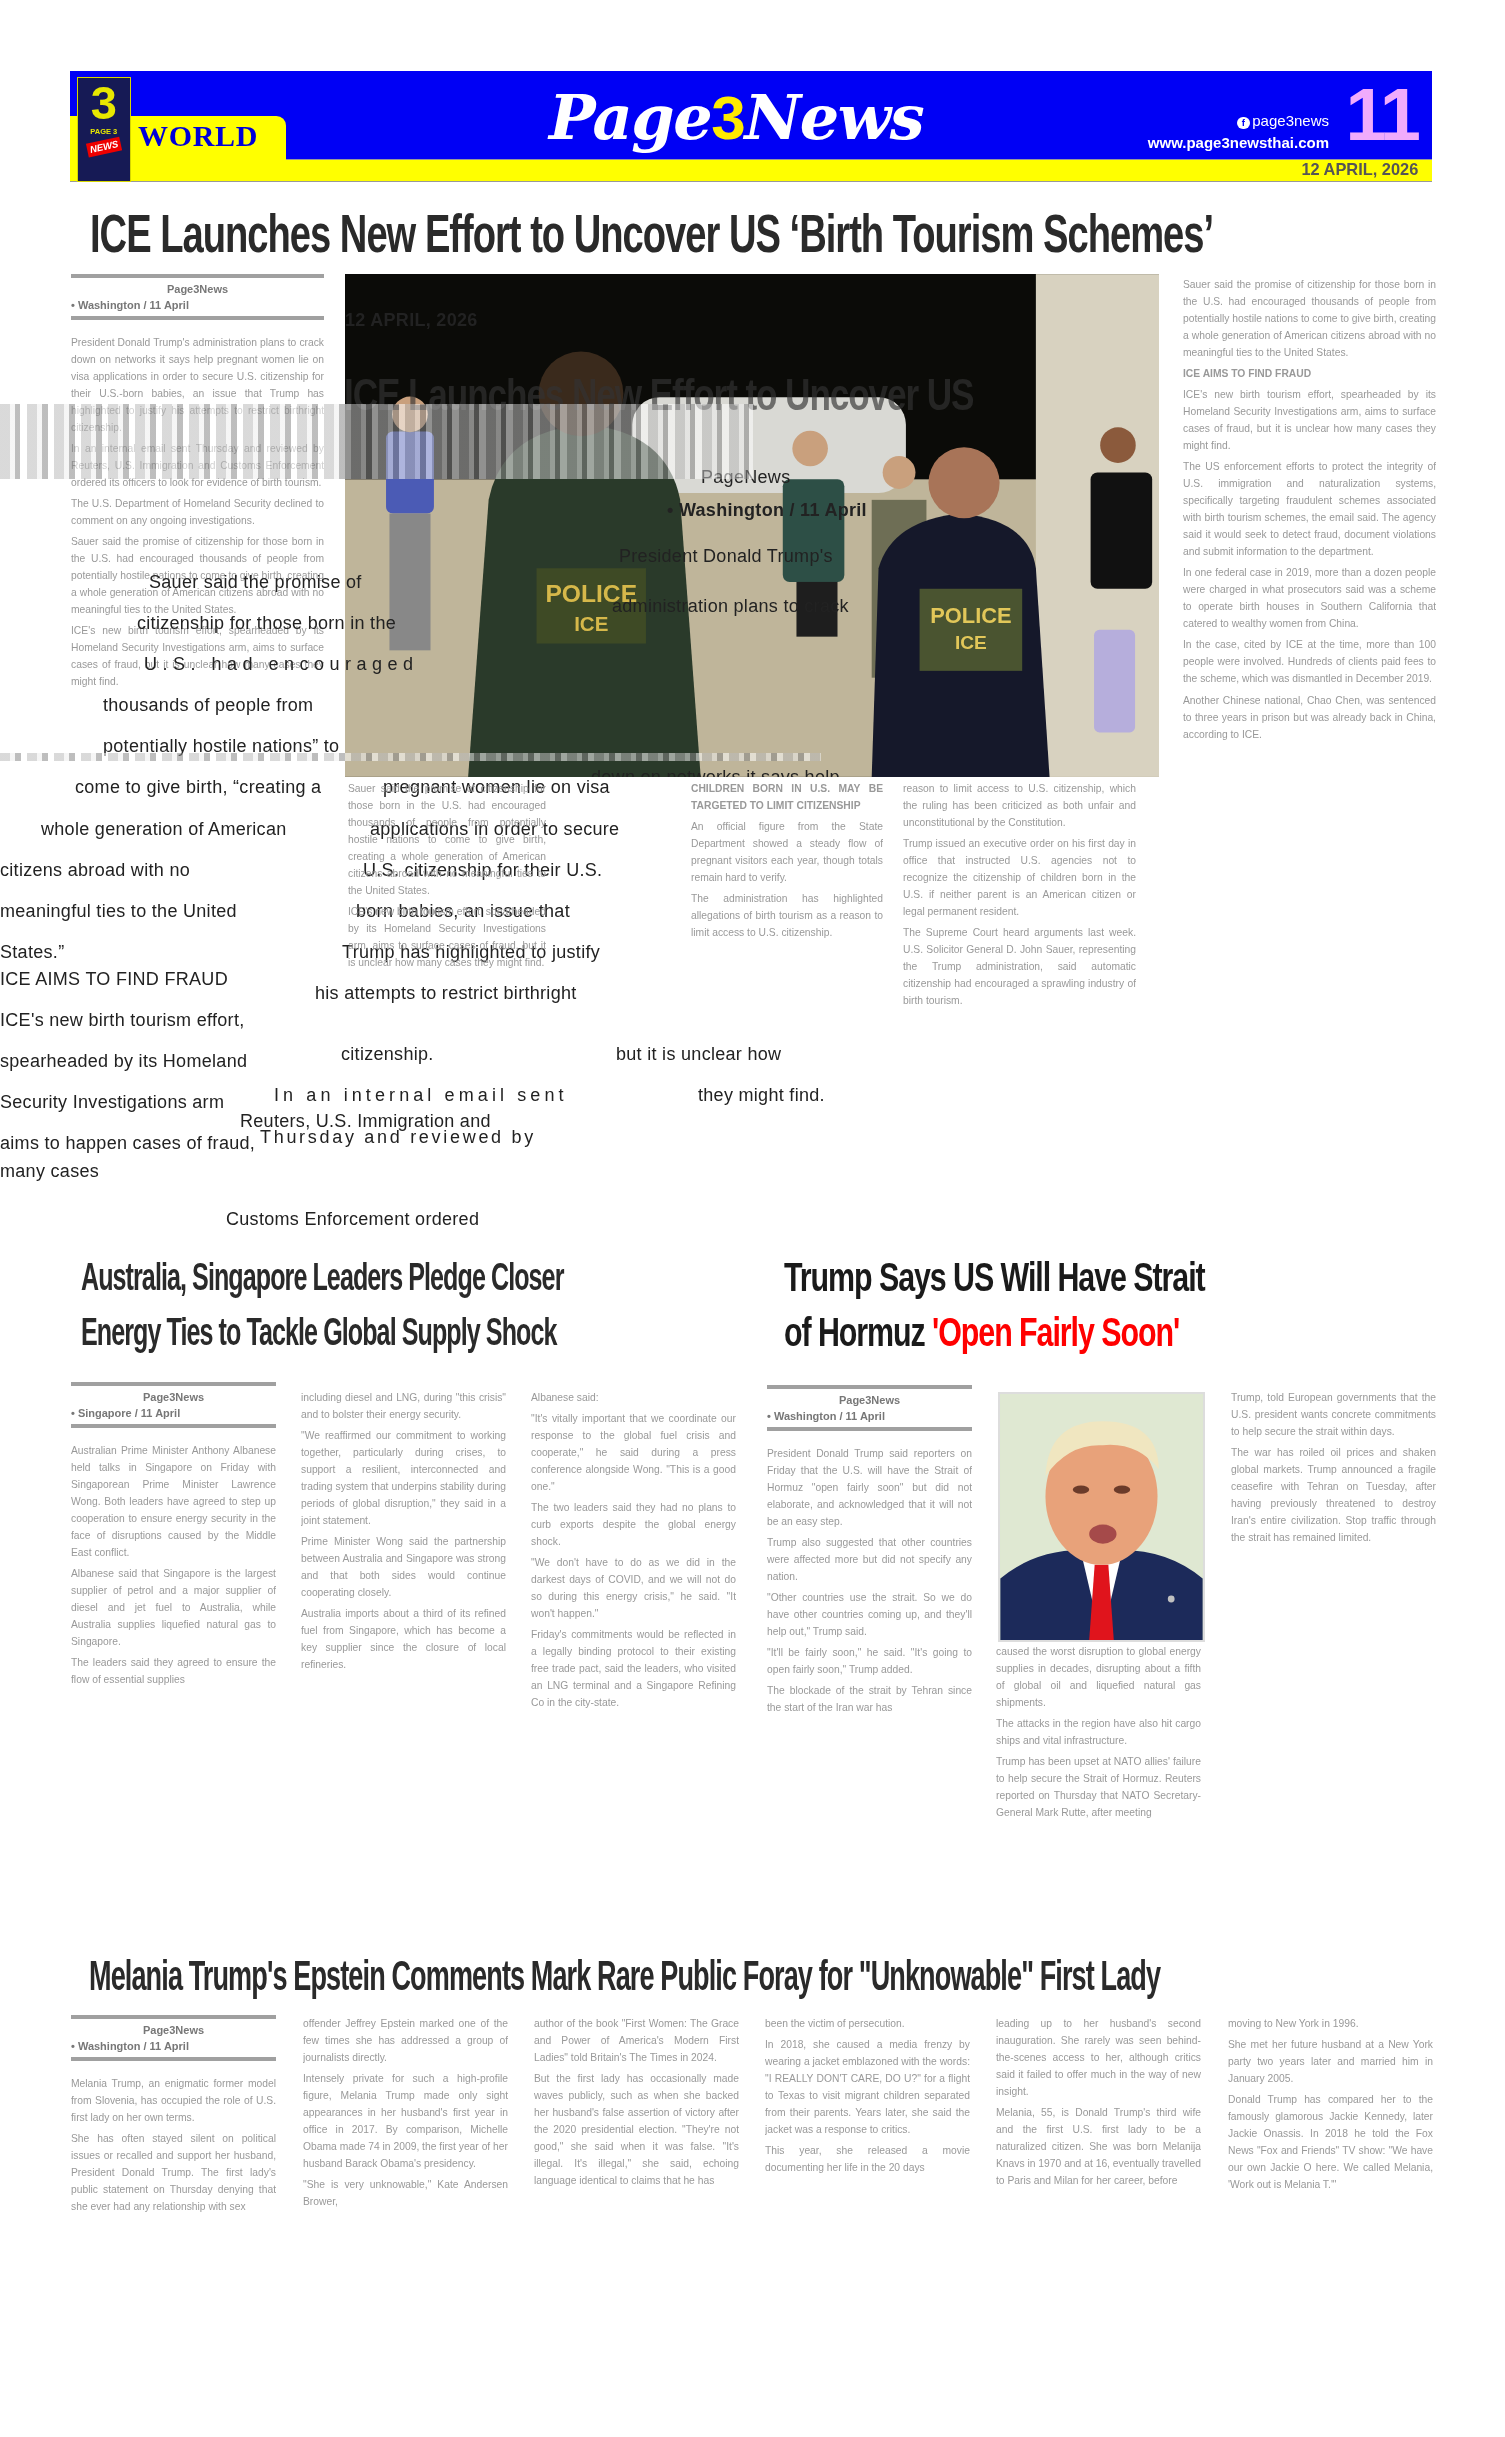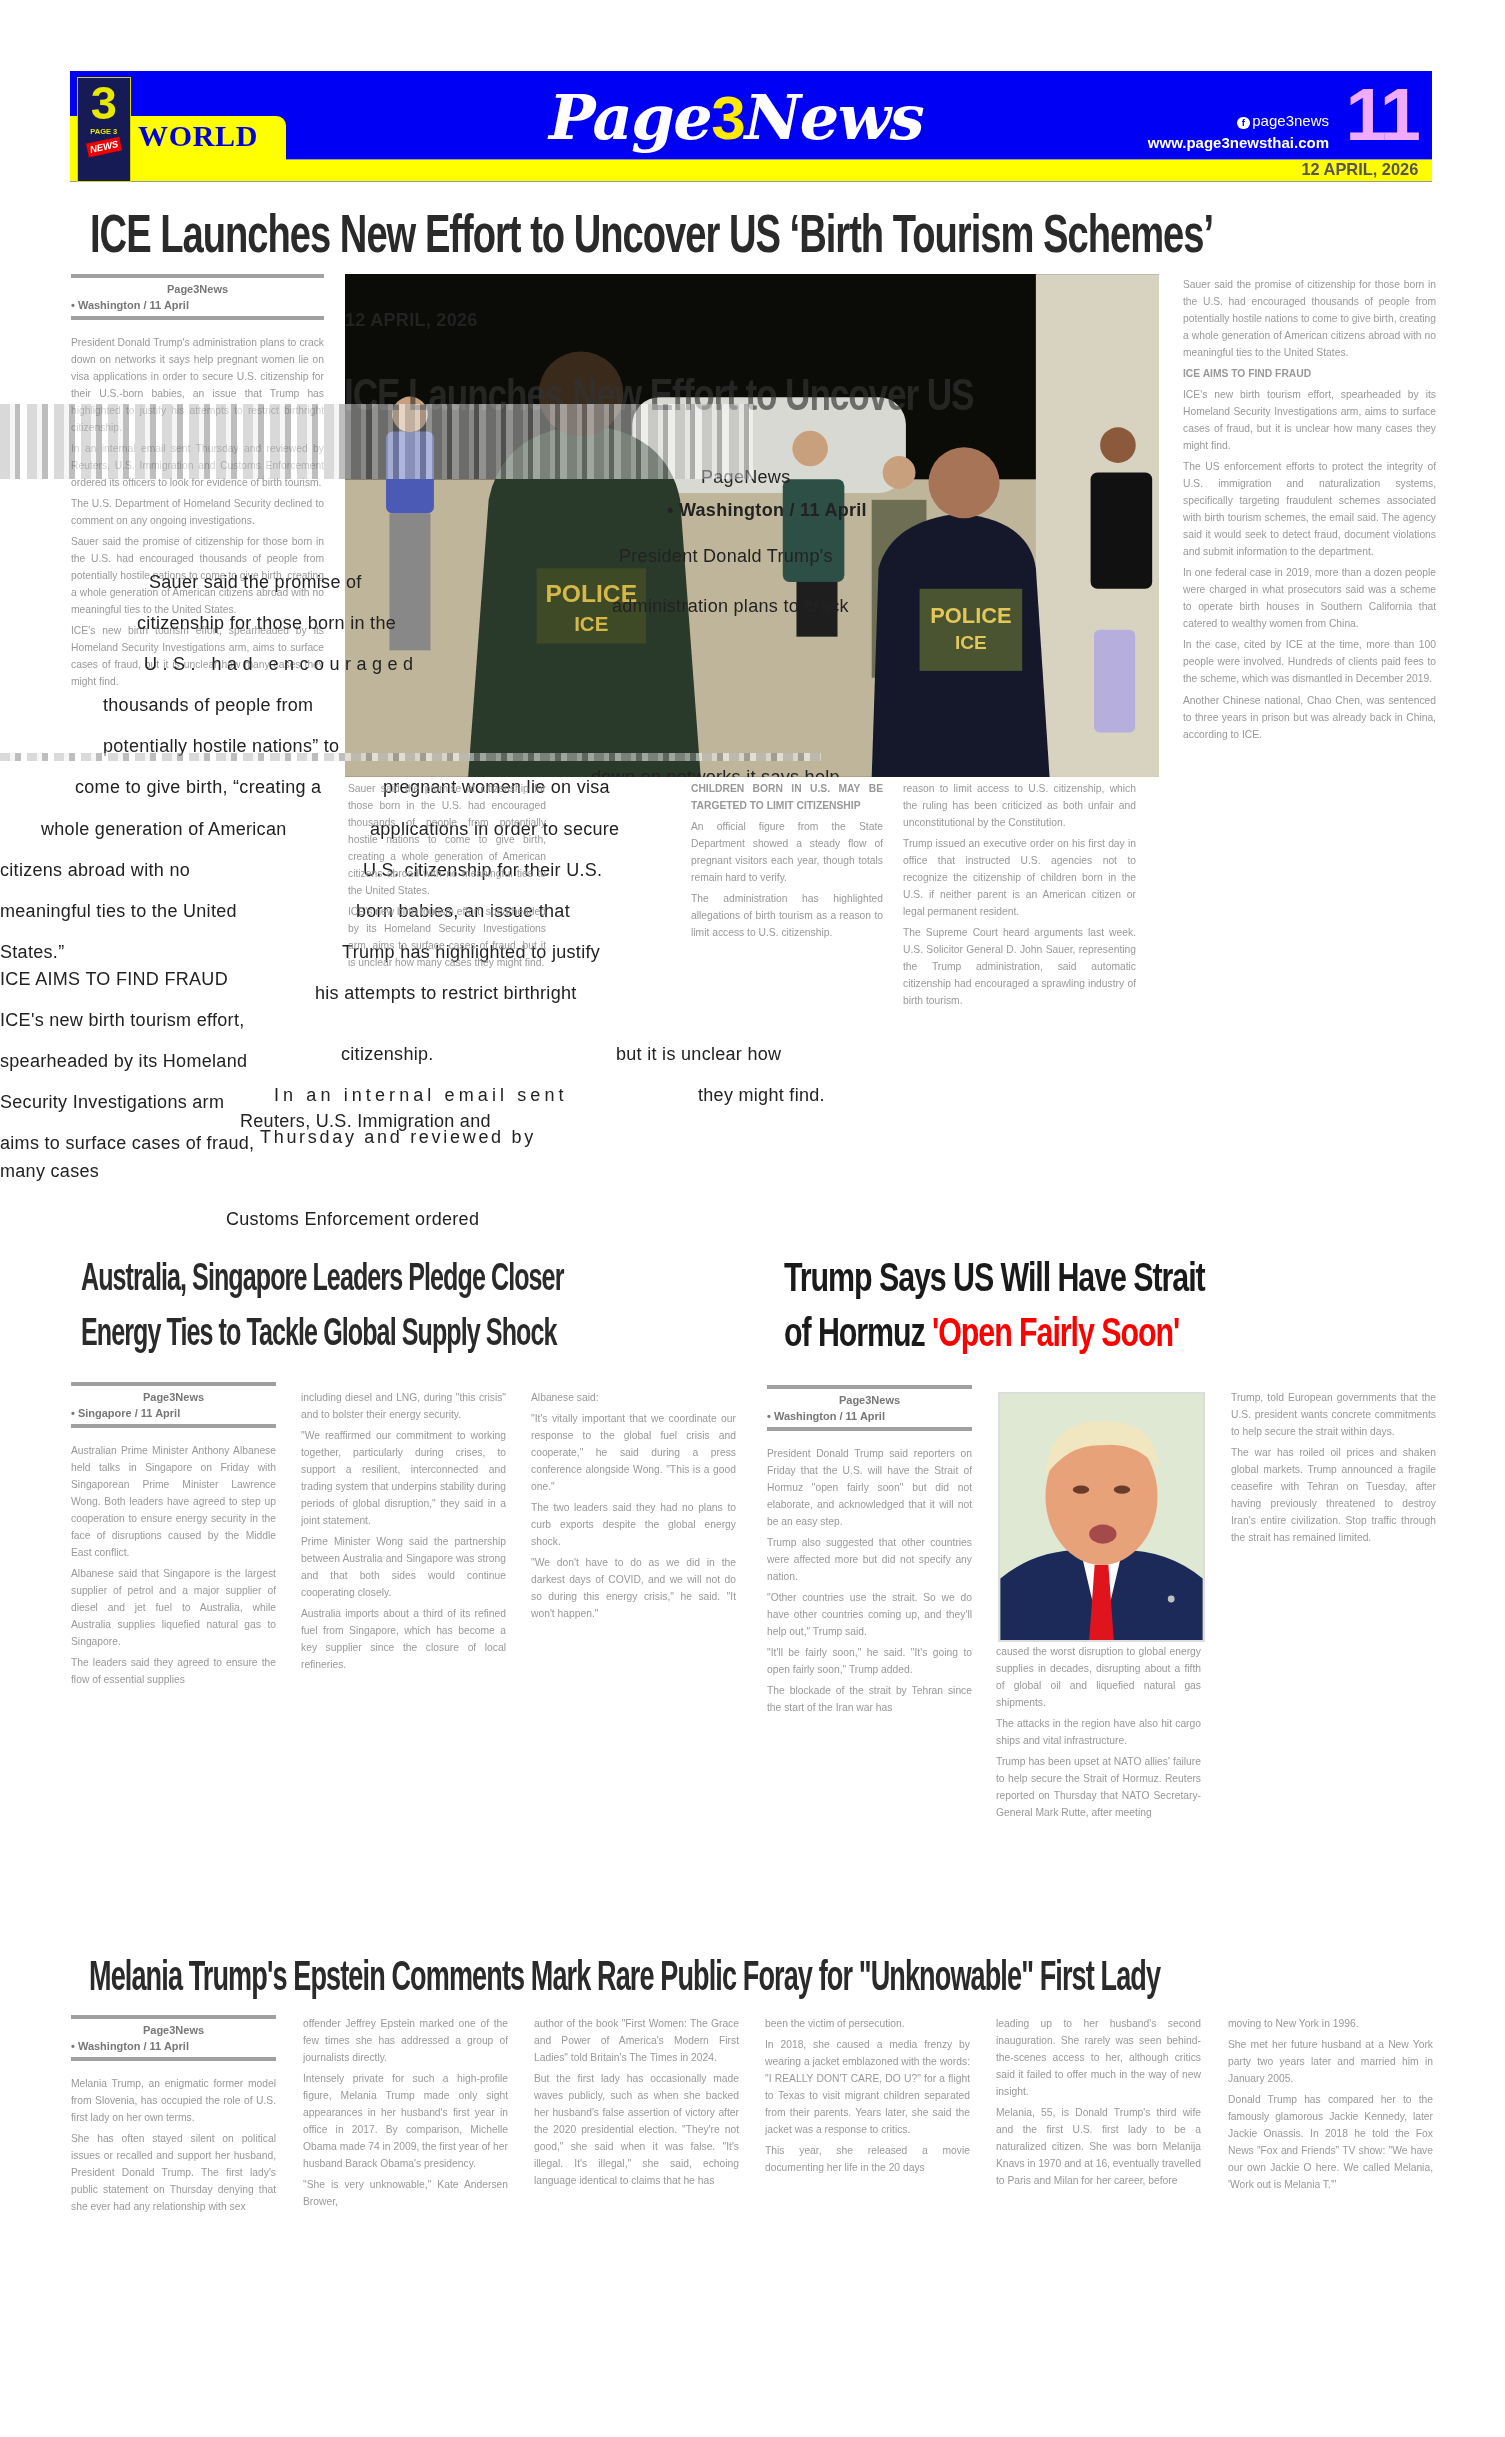--- a/index.html
+++ b/index.html
@@ -147,21 +147,21 @@
   <div class="overlay-text" style="left:103px; top:736px;">potentially hostile nations” to</div>
   <div class="overlay-text" style="left:75px; top:777px;">come to give birth, “creating a</div>
   <div class="overlay-text" style="left:41px; top:819px;">whole generation of American</div>
   <div class="overlay-text" style="left:0px; top:860px;">citizens abroad with no</div>
   <div class="overlay-text" style="left:0px; top:901px;">meaningful ties to the United</div>
   <div class="overlay-text" style="left:0px; top:942px;">States.”</div>
   <div class="overlay-text" style="left:0px; top:969px;">ICE AIMS TO FIND FRAUD</div>
   <div class="overlay-text" style="left:0px; top:1010px;">ICE's new birth tourism effort,</div>
   <div class="overlay-text" style="left:0px; top:1051px;">spearheaded by its Homeland</div>
   <div class="overlay-text" style="left:0px; top:1092px;">Security Investigations arm</div>
-  <div class="overlay-text" style="left:0px; top:1133px;">aims to surface cases of fraud,</div>
+  <div class="overlay-text" style="left:0px; top:1133px;">aims to happen cases of fraud,</div>
   <div class="overlay-text" style="left:0px; top:1161px;">many cases</div>
 
   <div class="overlay-text" style="left:383px; top:777px;">pregnant women lie on visa</div>
   <div class="overlay-text" style="left:370px; top:819px;">applications in order to secure</div>
   <div class="overlay-text" style="left:363px; top:860px;">U.S. citizenship for their U.S.</div>
   <div class="overlay-text" style="left:356px; top:901px;">born babies, an issue that</div>
   <div class="overlay-text" style="left:342px; top:942px;">Trump has highlighted to justify</div>
   <div class="overlay-text" style="left:315px; top:983px;">his attempts to restrict birthright</div>
   <div class="overlay-text" style="left:301px; top:1044px;margin-left:40px;">citizenship.</div>
   <div class="overlay-text" style="left:274px; top:1085px; letter-spacing:4.1px;">In an internal email sent</div>
@@ -215,20 +215,21 @@
     <p>including diesel and LNG, during "this crisis" and to bolster their energy security.</p>
     <p>"We reaffirmed our commitment to working together, particularly during crises, to support a resilient, interconnected and trading system that underpins stability during periods of global disruption," they said in a joint statement.</p>
     <p>Prime Minister Wong said the partnership between Australia and Singapore was strong and that both sides would continue cooperating closely.</p>
     <p>Australia imports about a third of its refined fuel from Singapore, which has become a key supplier since the closure of local refineries.</p>
   </div>
   <div class="col" style="left:531px; top:1389px; width:205px; height:520px;">
     <p>Albanese said:</p>
     <p>"It's vitally important that we coordinate our response to the global fuel crisis and cooperate," he said during a press conference alongside Wong. "This is a good one."</p>
     <p>The two leaders said they had no plans to curb exports despite the global energy shock.</p>
     <p>"We don't have to do as we did in the darkest days of COVID, and we will not do so during this energy crisis," he said. "It won't happen."</p>
+    <p>Friday's commitments would be reflected in a legally binding protocol to their existing free trade pact, said the leaders, who visited an LNG terminal and a Singapore Refining Co in the city-state.</p>
   </div>
 
   <div class="headline hl-trump">
     <div>Trump Says US Will Have Strait</div>
     <div><span>of Hormuz </span><span class="red">'Open Fairly Soon'</span></div>
   </div>
   <div class="col" style="left:767px; top:1385px; width:205px; height:524px;">
     <div class="byline">
       <span class="src">Page3News</span>
       <span class="loc">• Washington / 11 April</span>

